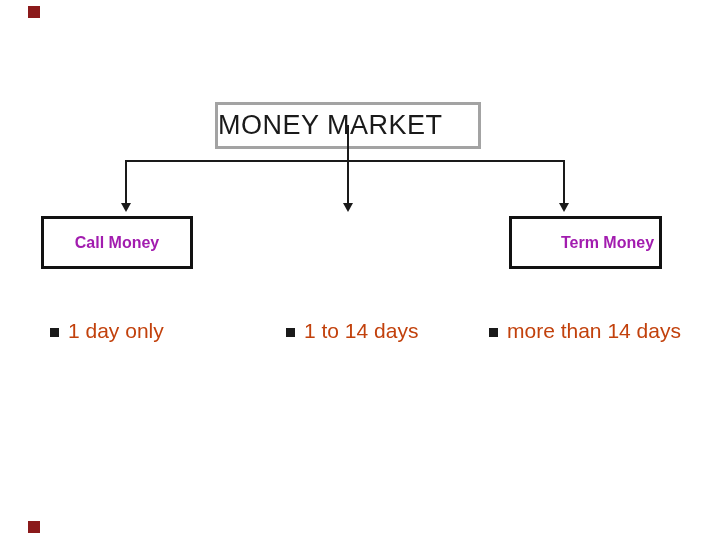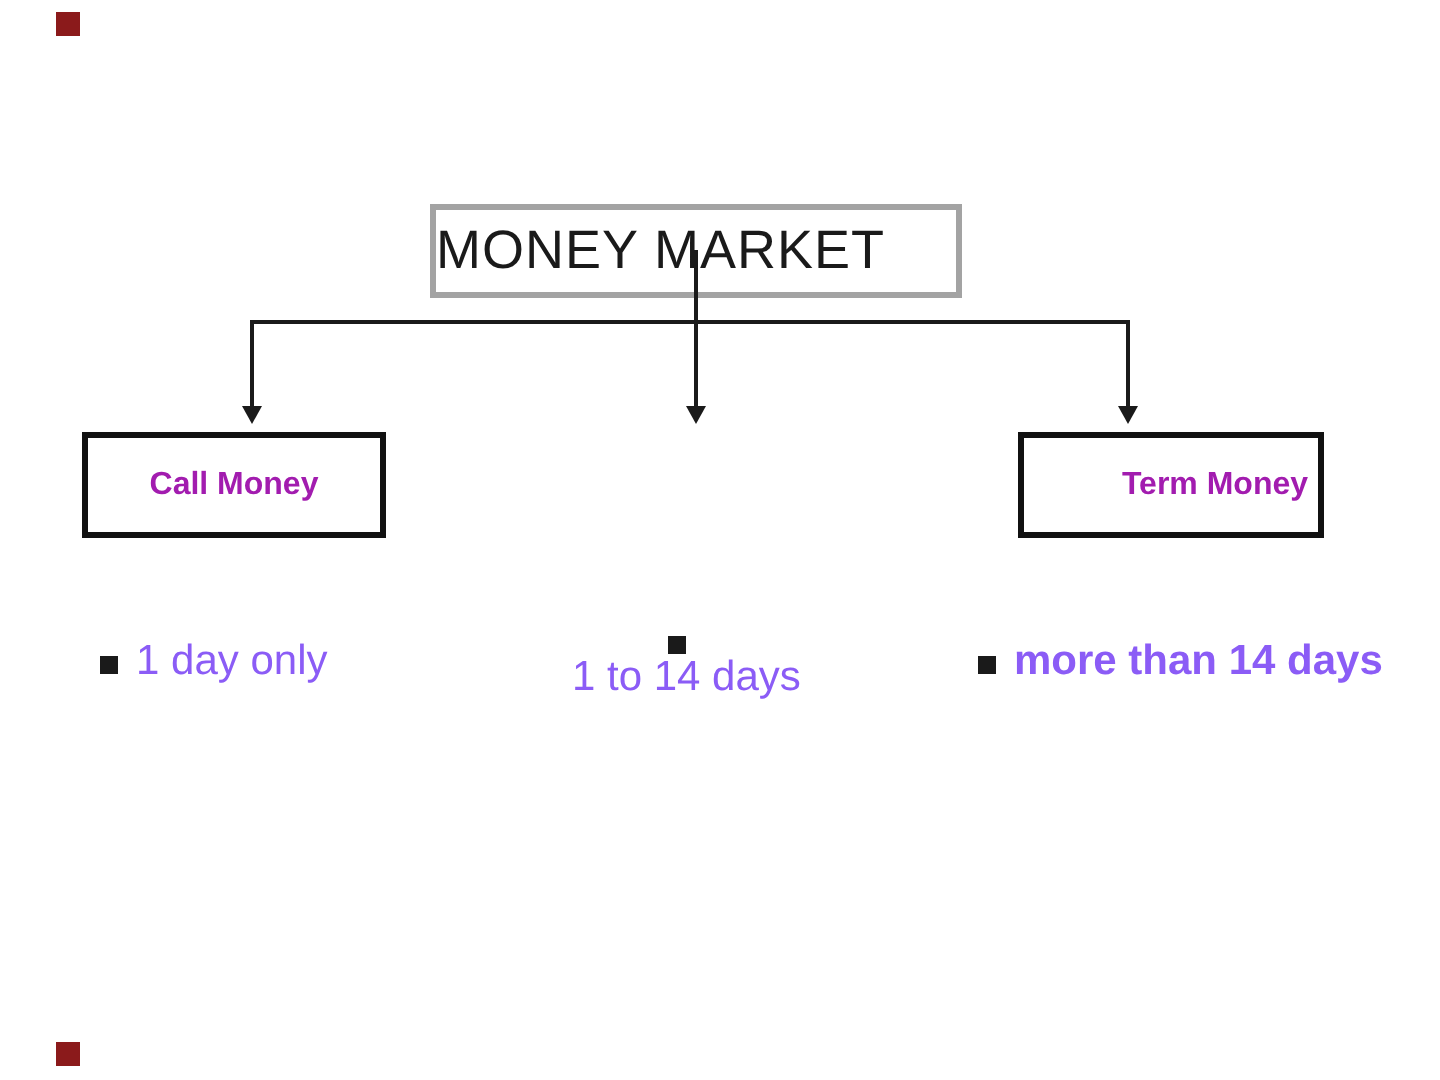--- a/index.html
+++ b/index.html
@@ -96,33 +96,33 @@
 
   
   .bullet-row {
     position: absolute;
     top: 316px;
     height: 30px;
     display: flex;
     align-items: center;
   }
   .bullet-1 { left: 50px; }
-  .bullet-2 { left: 286px; flex-direction: column; }
-  .bullet-3 { left: 489px; font-weight: bold; }
+  .bullet-2 { left: 286px; }
+  .bullet-3 { left: 489px; }
   .bullet-square {
     width: 9px;
     height: 9px;
     background: #1a1a1a;
     margin-right: 9px;
     flex: 0 0 auto;
     margin-top: 2px;
   }
   .bullet-text {
     font-size: 21px;
-    color: #8b5cf6;
+    color: #c2410c;
     white-space: nowrap;
   }
 </style>
 </head>
 <body>
 
 <div class="slide">
 
   <div class="decor-sq decor-top"></div>
   <div class="decor-sq decor-bottom"></div>

